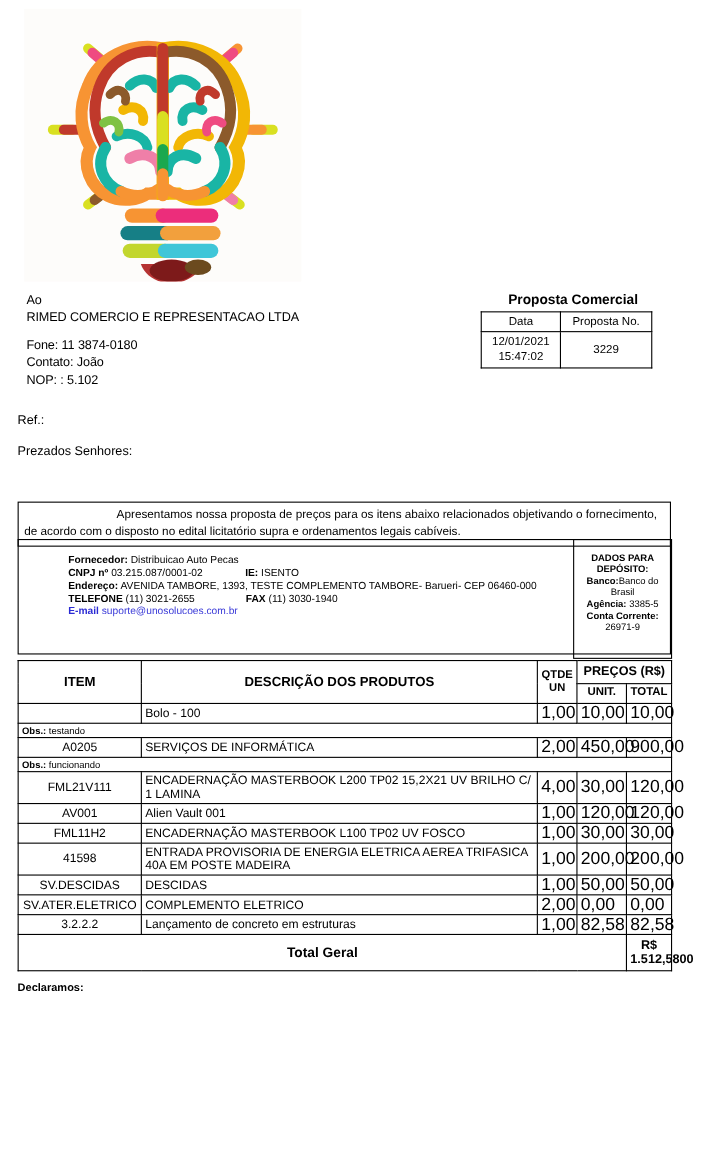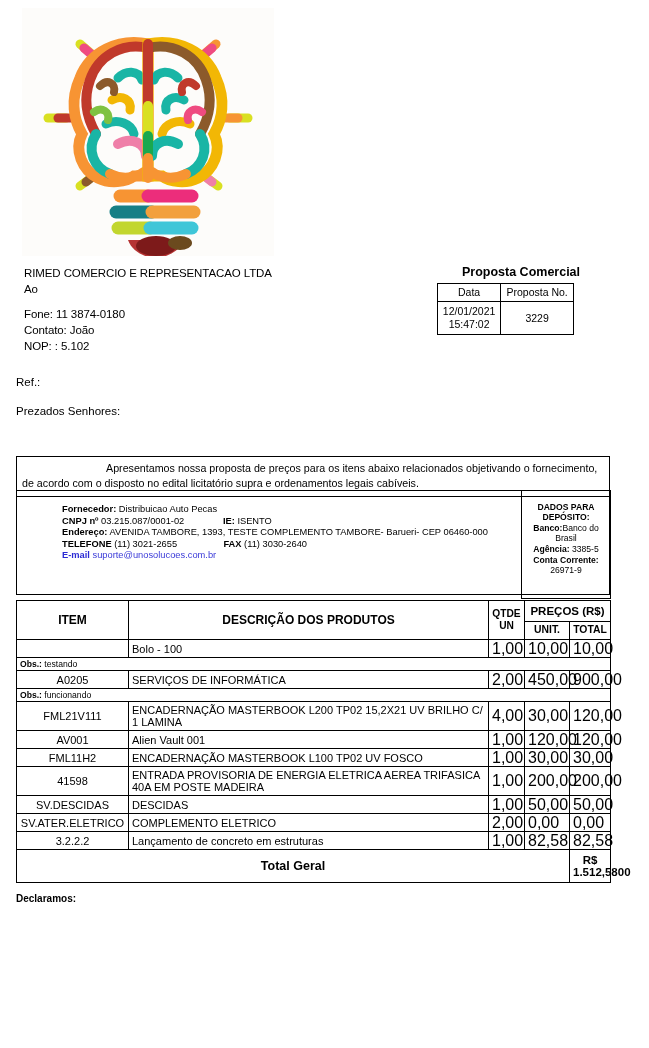--- a/index.html
+++ b/index.html
@@ -47,21 +47,21 @@
     width: 168px;
   }
   .prop-title {
     text-align: center;
     font-weight: bold;
     font-size: 12.5px;
     margin-bottom: 4px;
   }
   table.prop-table {
     border-collapse: collapse;
-    width: 137px;
+    width: 156px;
     font-size: 10.5px;
   }
   table.prop-table td {
     border: 1.4px solid #000;
     text-align: center;
     padding: 1px 2px;
     line-height: 13px;
   }
   table.prop-table td.hdr { font-weight: normal; padding: 2px; }
   table.prop-table td.val { height: 30px; }
@@ -266,22 +266,22 @@
       <line x1="96" y1="220" x2="128" y2="220" stroke="#c2d62e"></line>
       <line x1="128" y1="220" x2="170" y2="220" stroke="#3fc6d8"></line>
     </g>
     <path d="M106 232 L162 232 C158 244 142 250 134 250 C124 250 110 244 106 232 Z" fill="#b53333"></path>
     <ellipse cx="134" cy="238" rx="20" ry="10" fill="#7d1a1a"></ellipse>
     <ellipse cx="158" cy="235" rx="12" ry="7" fill="#6b4a1e"></ellipse>
   </svg>
 </div>
 
 <div class="recipient">
+  <div>Ao</div>
   <div>RIMED COMERCIO E REPRESENTACAO LTDA</div>
-  <div>Ao</div>
   <div class="gap"></div>
   <div>Fone: 11 3874-0180</div>
   <div>Contato: João</div>
   <div>NOP: : 5.102</div>
 </div>
 
 <div class="prop-head">
   <div class="prop-title">Proposta Comercial</div>
   <table class="prop-table">
     <tbody>
@@ -319,21 +319,21 @@
     </div>
     <div>
       <b>Endereço:</b>
       <span>AVENIDA TAMBORE, 1393, TESTE COMPLEMENTO TAMBORE- Barueri- CEP 06460-000</span>
     </div>
     <div>
       <b>TELEFONE</b>
       <span>(11) 3021-2655</span>
       &nbsp;&nbsp;
       <b>FAX</b>
-      <span>(11) 3030-2640</span>
+      <span>(11) 3030-1940</span>
     </div>
     <div class="email-row">
       <b>E-mail</b>
       <span class="email-addr">suporte@unosolucoes.com.br</span>
     </div>
   </div>
 
   <div class="deposit-box">
     <b>DADOS PARA</b><br>
     <b>DEPÓSITO:</b><br>

